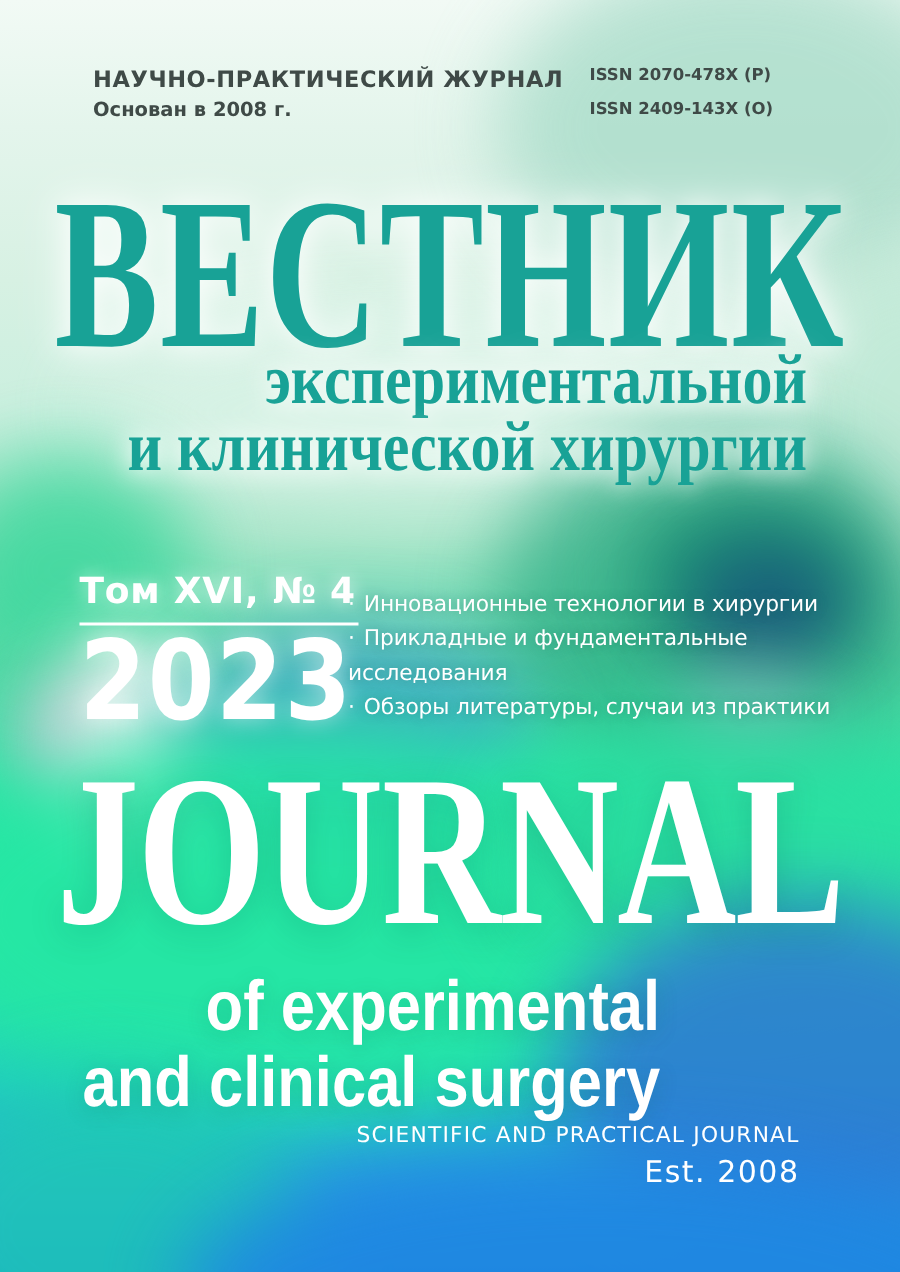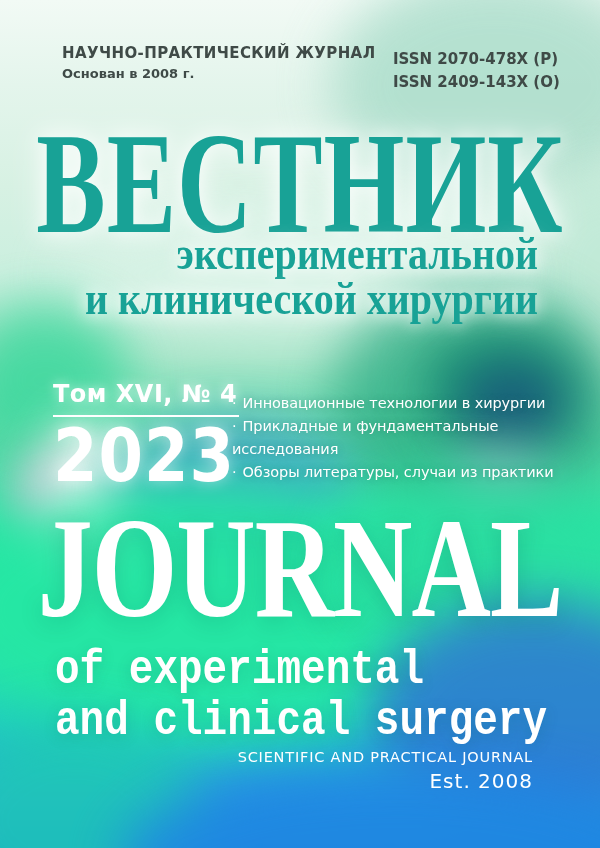--- a/index.html
+++ b/index.html
@@ -29,21 +29,21 @@
   .b14{left:370px;top:600px;width:330px;height:230px;background:#2f72d4;opacity:.8;}
   .b15{left:-60px;top:715px;width:270px;height:210px;background:#1ecbb2;opacity:.8;}
   .b16{left:120px;top:765px;width:560px;height:190px;background:#1f88e2;opacity:.9;}
 
   .layer{position:absolute;z-index:2;}
 
   .header-left{left:62px;top:44px;color:#3f4a47;}
   .header-left .l1{font-size:15px;font-weight:700;letter-spacing:.4px;}
   .header-left .l2{font-size:13px;font-weight:600;margin-top:4px;}
 
-  .issn{left:393px;top:48px;color:#3f4a47;font-size:15px;font-weight:600;line-height:23px;}
+  .issn{left:393px;top:38px;color:#3f4a47;font-size:11px;font-weight:600;line-height:23px;}
 
   .title-ru{left:0;right:0;top:112px;text-align:center;color:#18a296;
     font-family:"Liberation Serif","DejaVu Serif",serif;font-weight:700;
     font-size:104px;line-height:104px;letter-spacing:1px;
     text-shadow:0 0 16px rgba(255,255,255,.95),0 0 34px rgba(255,255,255,.7);}
   .title-ru .stretch{display:inline-block;transform:scaleY(1.38);transform-origin:center top;}
 
   .subtitle-ru{right:62px;top:231px;text-align:right;color:#18a296;
     font-family:"Liberation Serif","DejaVu Serif",serif;font-weight:700;
     font-size:40px;line-height:38px;
@@ -63,23 +63,23 @@
     text-shadow:0 0 7px rgba(30,110,95,.45);}
   .topics .bullet{margin-right:6px;}
 
   .title-en{left:0;right:0;top:496px;text-align:center;color:#fff;
     font-family:"Liberation Serif","DejaVu Serif",serif;font-weight:700;
     font-size:110px;line-height:110px;letter-spacing:-1px;
     text-shadow:0 4px 20px rgba(10,90,80,.22);}
   .title-en .stretch{display:inline-block;transform:scaleY(1.3);transform-origin:center top;}
 
   .subtitle-en{left:55px;top:645px;color:#fff;
-    font-family:Liberation Mono, monospace;font-weight:700;
+    font-family:Liberation Sans, sans-serif;font-weight:700;
     font-size:41px;line-height:44px;
-    text-shadow:0 3px 14px rgba(10,90,80,.2);}
+    text-shadow:0 3px 14px rgba(10,90,80,.2);text-align:right;}
   .subtitle-en .stretch{display:inline-block;transform:scaleY(1.15);transform-origin:left top;}
 
   .footer{right:67px;top:749px;text-align:right;color:#fff;}
   .footer .f1{font-size:14.5px;font-weight:500;letter-spacing:.8px;text-align:right;}
   .footer .f2{font-size:20px;font-weight:500;letter-spacing:1px;margin-top:4px;}
 </style>
 </head>
 <body>
 
 <div class="cover">

